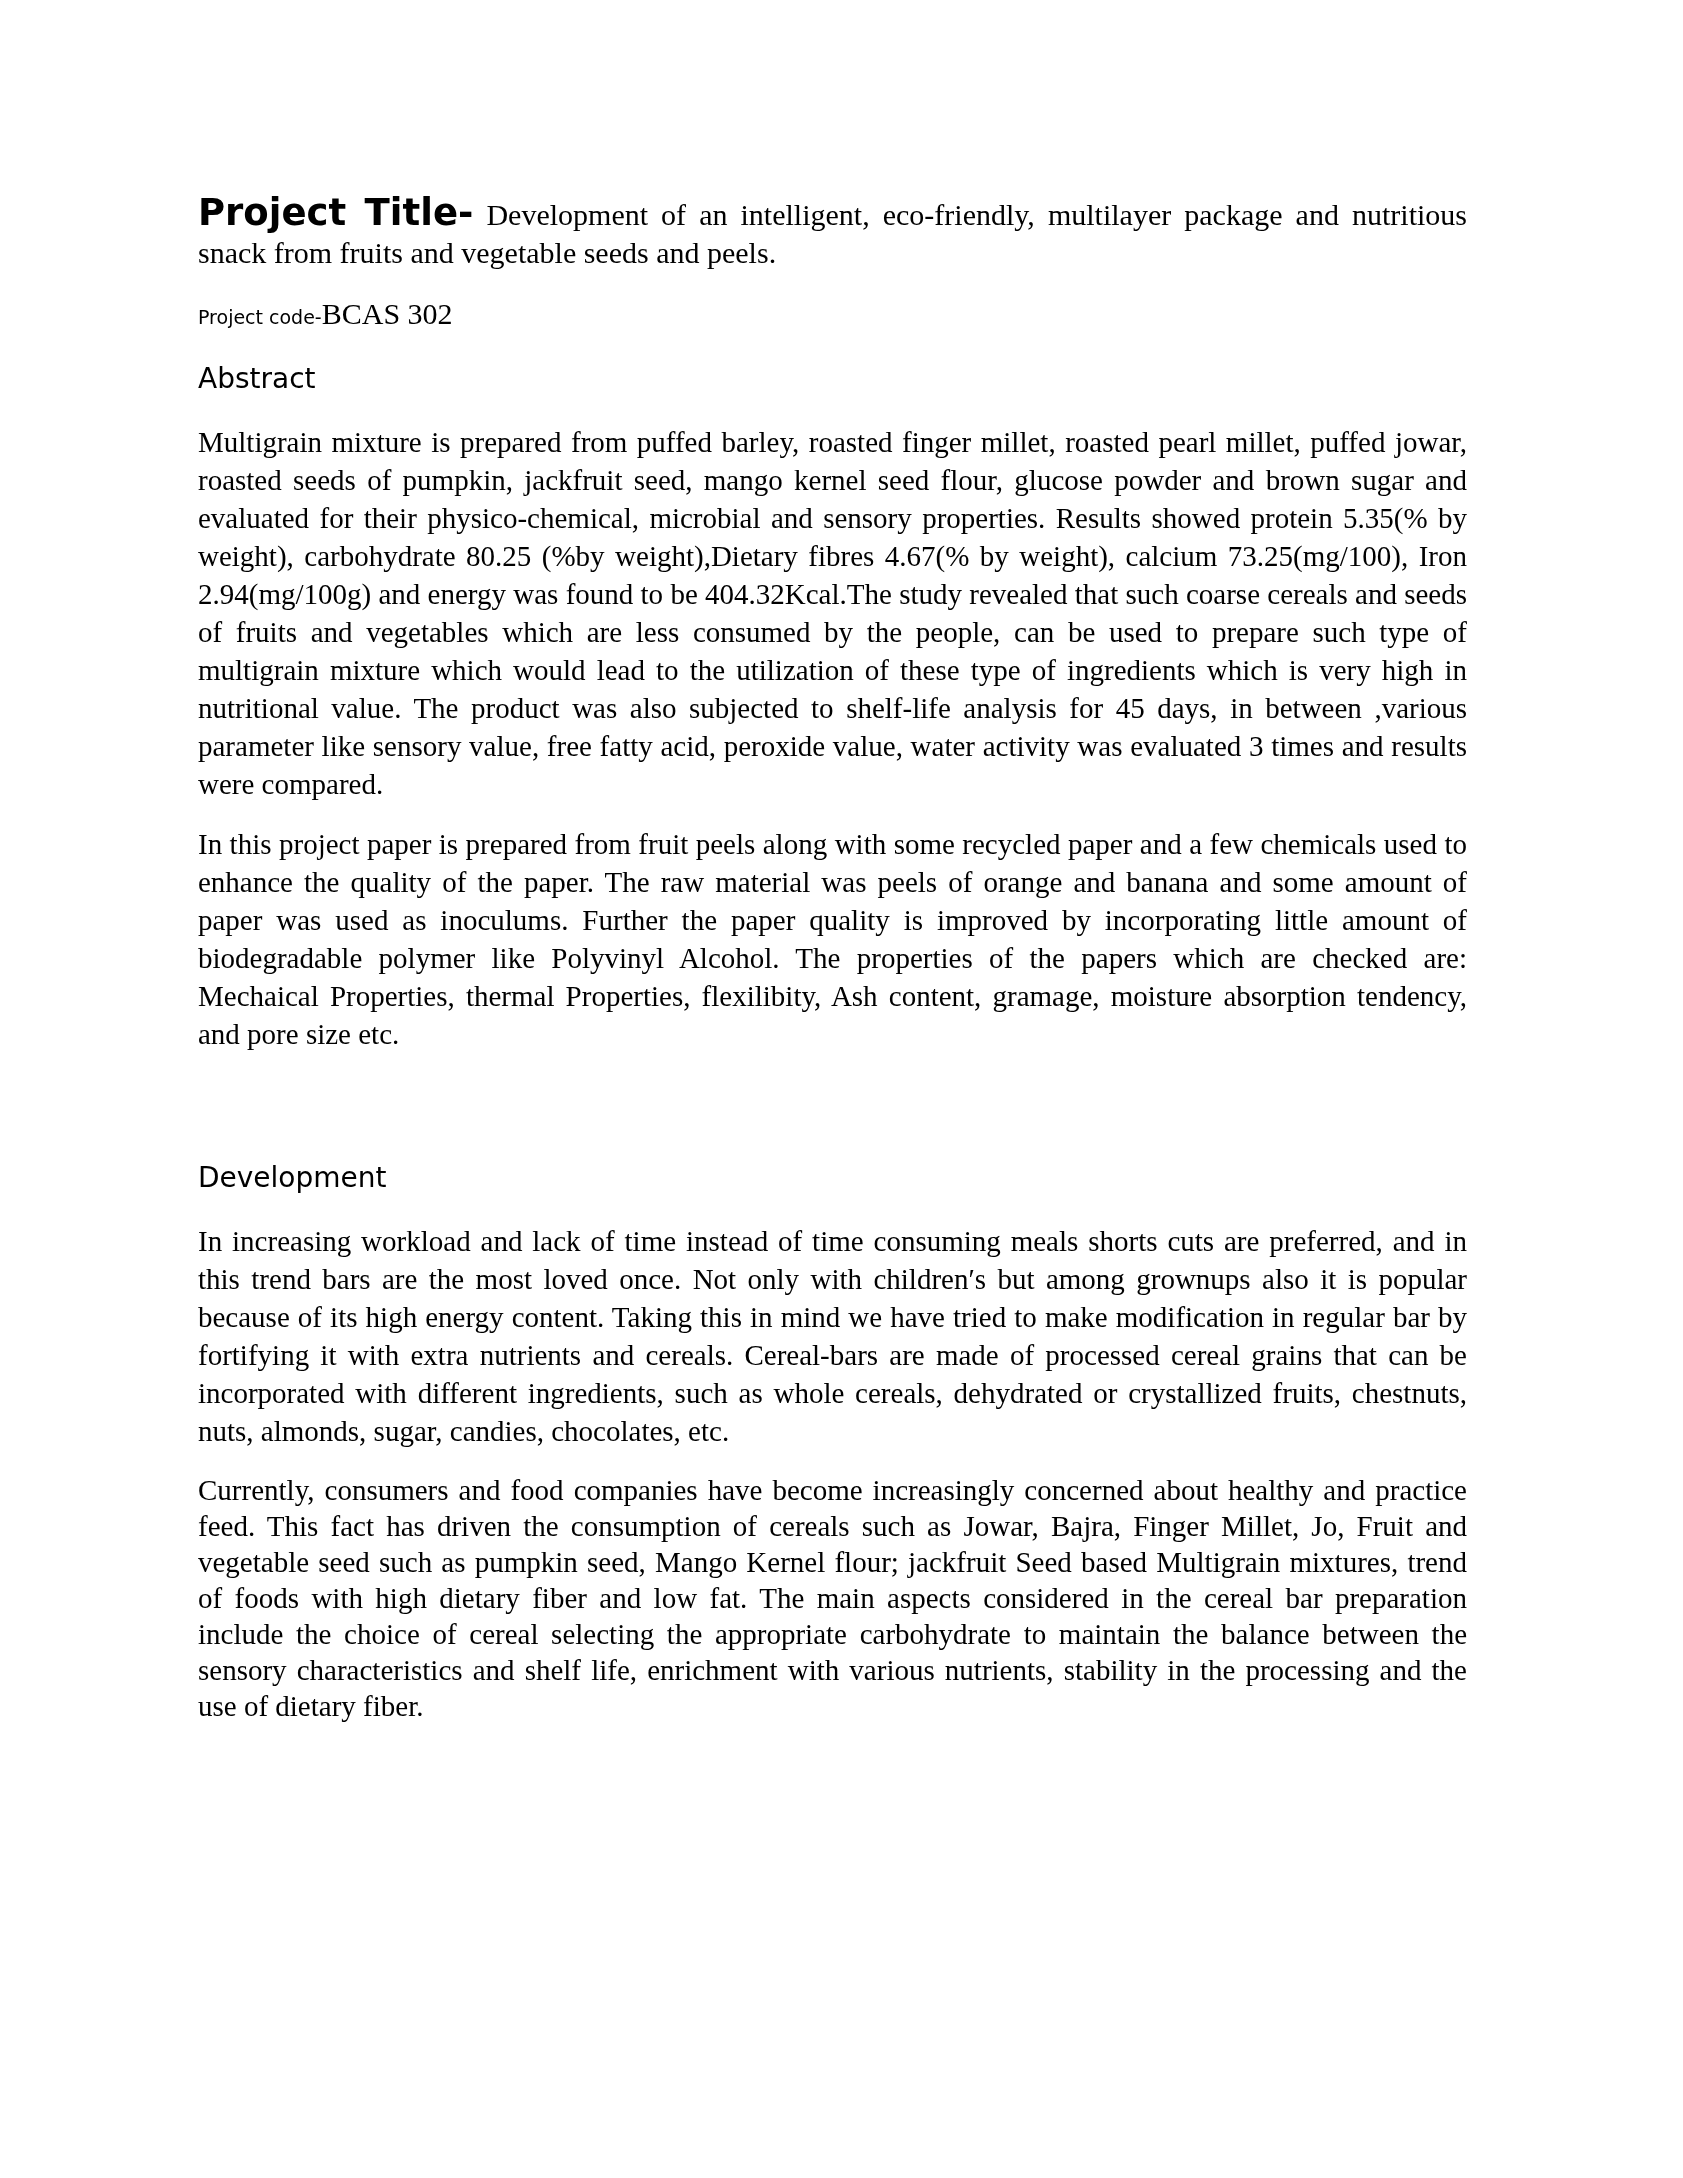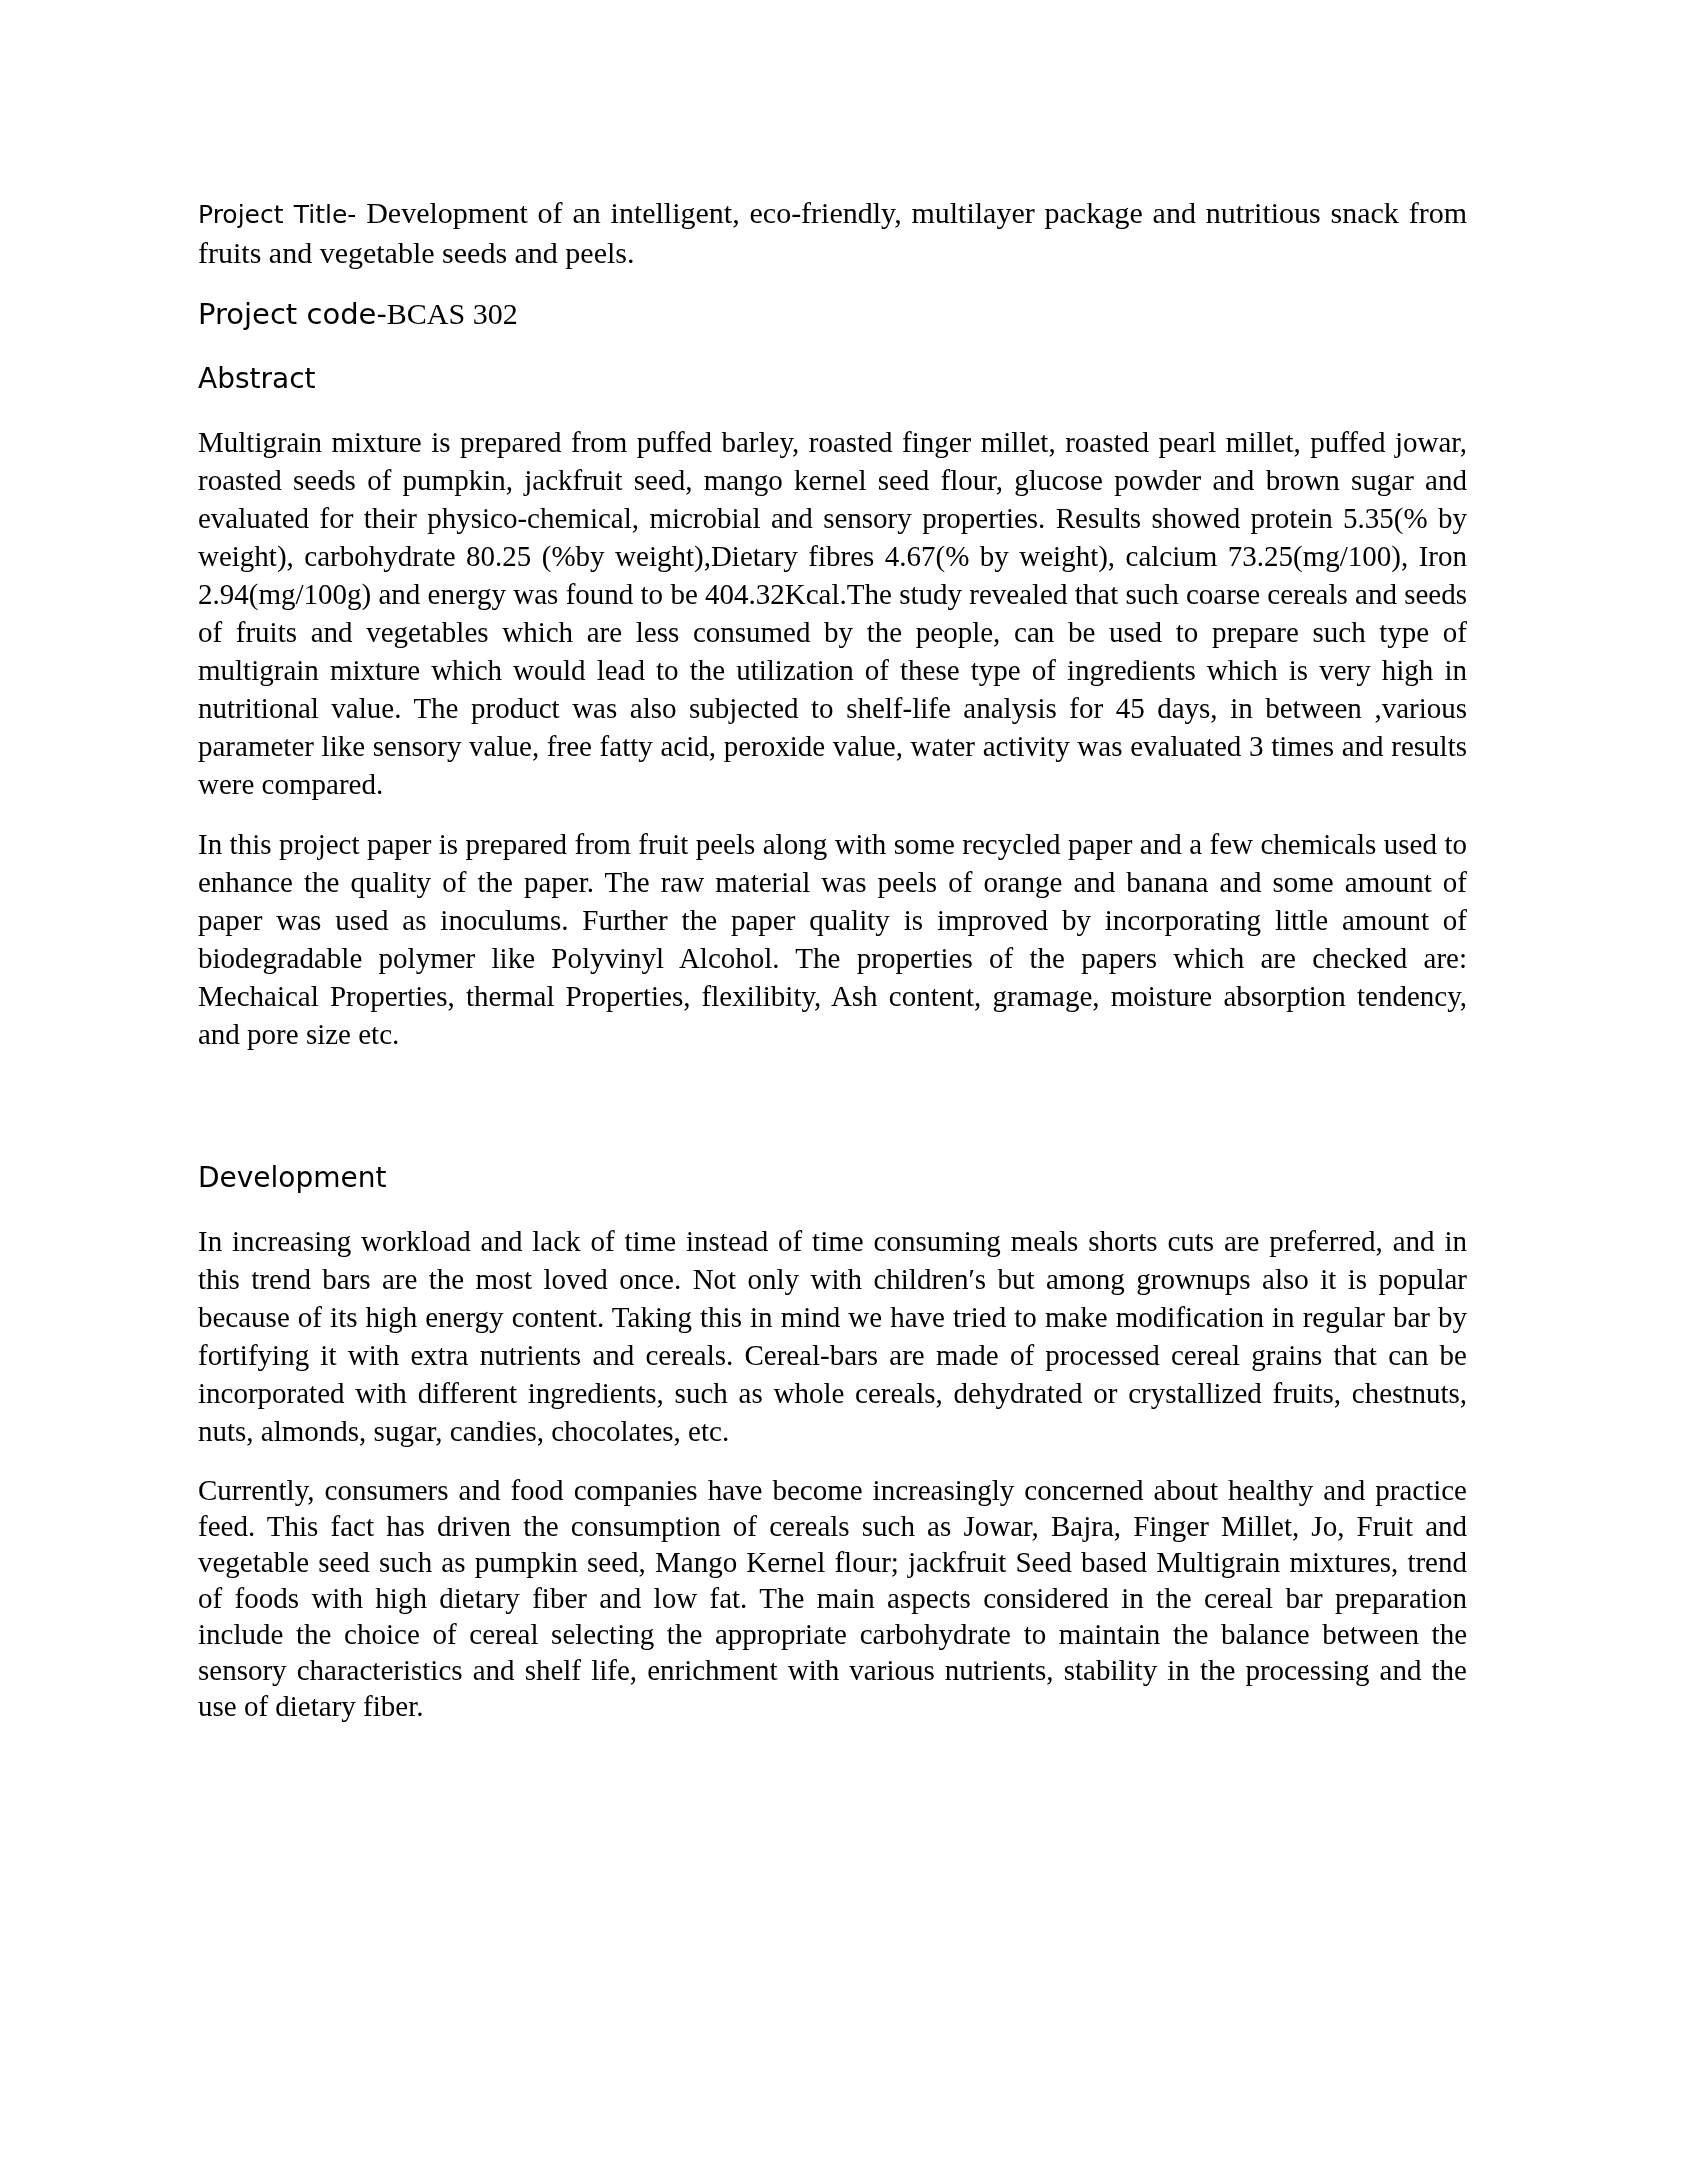--- a/index.html
+++ b/index.html
@@ -21,33 +21,34 @@
       width: 1269px;
     }
     .title-line {
       font-size: 29px;
       line-height: 38px;
       text-align: justify;
       margin: 0 0 22px 0;
     }
     .title-line .label {
       font-family: "DejaVu Sans", sans-serif;
-      font-size: 25px;
+      font-size: 37px;
+      font-weight: bold;
     }
     .title-line .value {
       font-family: "Liberation Serif", serif;
       font-size: 30px;
     }
     .code-line {
       margin: 0 0 20px 0;
       line-height: 40px;
     }
     .code-line .label {
       font-family: "DejaVu Sans", sans-serif;
-      font-size: 29px;
+      font-size: 19px;
     }
     .code-line .value {
       font-family: "Liberation Serif", serif;
       font-size: 30px;
     }
     h2 {
       font-family: "DejaVu Sans", sans-serif;
       font-weight: normal;
       font-size: 28px;
       line-height: 40px;

